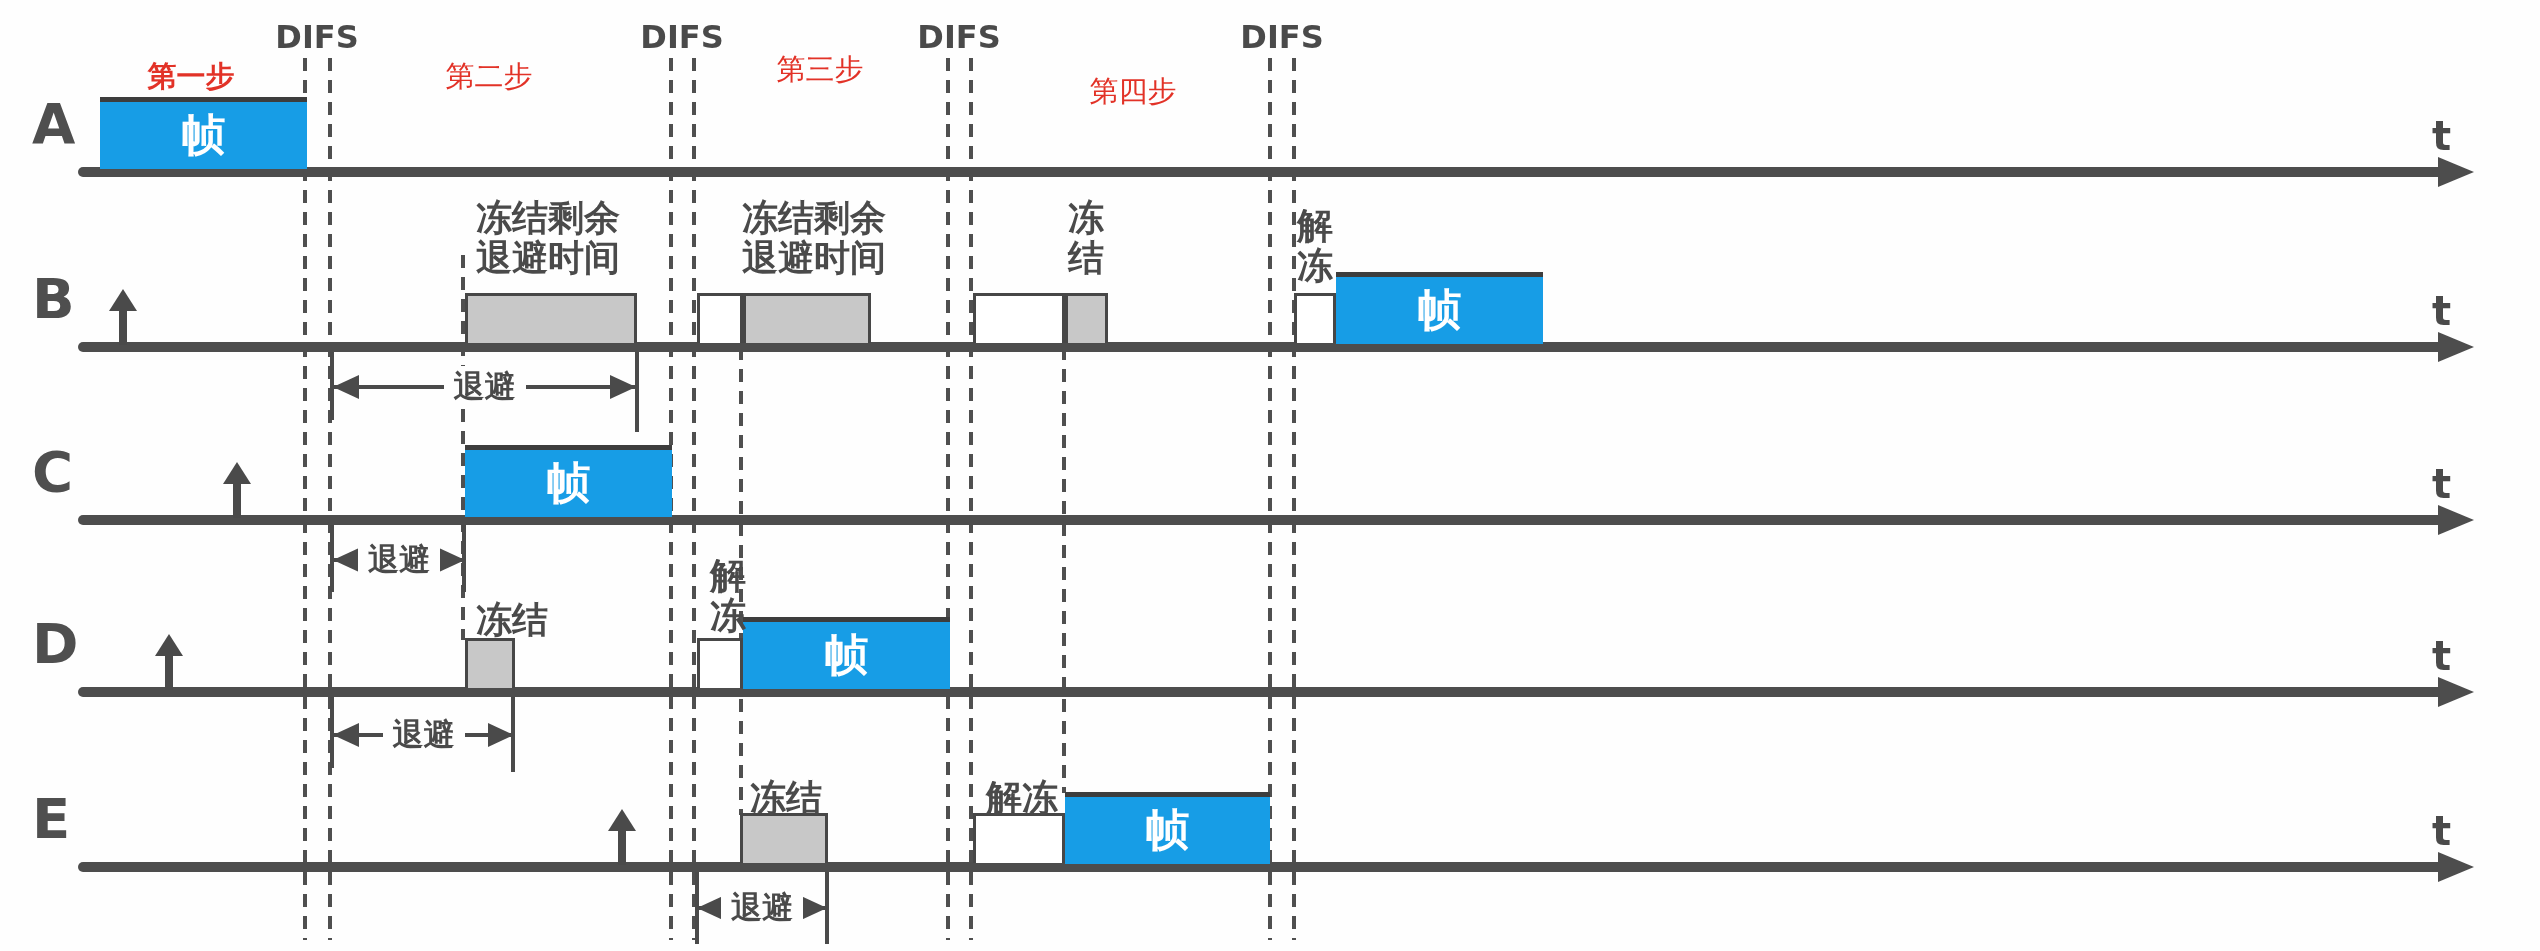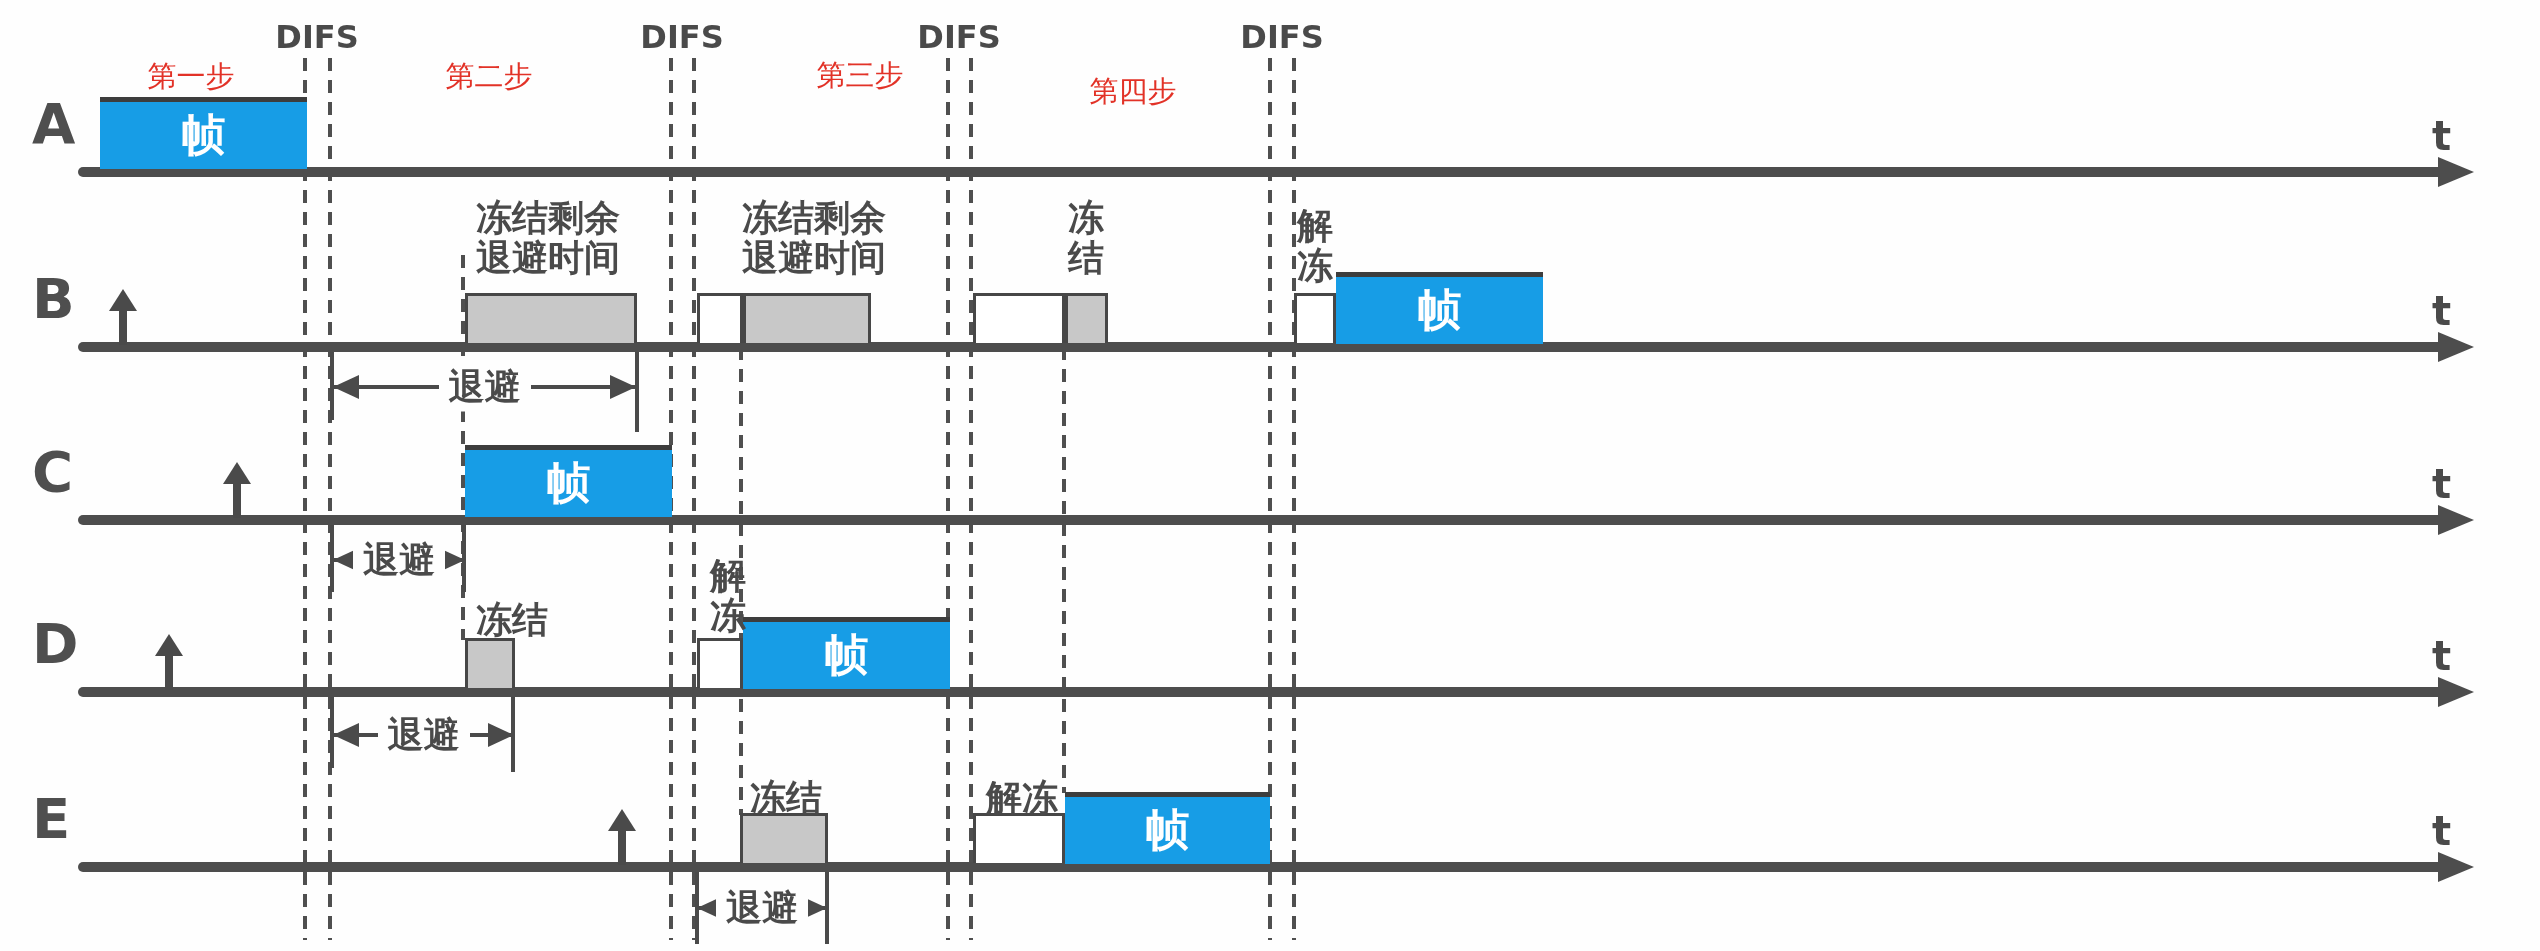--- a/index.html
+++ b/index.html
@@ -18,21 +18,21 @@
   .fbox.gray{background:#c8c8c8;}
   .fbox.white{background:#ffffff;}
   .difs-label{position:absolute;font-size:32px;font-weight:bold;color:#4a4a4a;transform:translateX(-50%);white-space:nowrap;line-height:34px;}
   .step-label{position:absolute;font-size:29px;color:#e23227;transform:translate(-50%,-50%);white-space:nowrap;}
   .anno{position:absolute;font-size:36px;font-weight:bold;color:#4a4a4a;text-align:center;line-height:40px;transform:translateX(-50%);white-space:pre-line;}
   .dim{position:absolute;height:44px;}
   .dim-line{position:absolute;left:0;right:0;top:50%;margin-top:-2px;height:4px;background:#4a4a4a;}
   .dim-head{position:absolute;top:50%;width:0;height:0;margin-top:-12px;border-top:12px solid rgba(0,0,0,0);border-bottom:12px solid rgba(0,0,0,0);}
   .dim-head.l{left:-1px;border-right:26px solid #4a4a4a;}
   .dim-head.r{right:-1px;border-left:26px solid #4a4a4a;}
-  .dim-label{position:absolute;left:50%;top:50%;transform:translate(-50%,-50%);background:#fefefe;padding:0 10px;font-size:36px;font-weight:bold;color:#4a4a4a;white-space:nowrap;}
+  .dim-label{position:absolute;left:50%;top:50%;transform:translate(-50%,-50%);background:#fefefe;padding:0 10px;font-size:31px;font-weight:bold;color:#4a4a4a;white-space:nowrap;}
   .up-arrow{position:absolute;width:28px;}
   .up-shaft{position:absolute;left:50%;margin-left:-4px;width:8px;top:16px;bottom:0;background:#4a4a4a;}
   .up-head{position:absolute;left:50%;margin-left:-14px;top:0;width:0;height:0;border-bottom:22px solid #4a4a4a;border-left:14px solid rgba(0,0,0,0);border-right:14px solid rgba(0,0,0,0);}
 </style>
 </head>
 <body>
 
 <div class="canvas" id="canvas">
     <div class="dash-v" style="left: 303px; top: 58px; height: 882px;"></div>
     <div class="dash-v" style="left: 328px; top: 58px; height: 882px;"></div>
@@ -42,23 +42,23 @@
     <div class="difs-label" style="left: 682px; top: 20px;">DIFS</div>
     <div class="dash-v" style="left: 946px; top: 58px; height: 882px;"></div>
     <div class="dash-v" style="left: 969px; top: 58px; height: 882px;"></div>
     <div class="difs-label" style="left: 959px; top: 20px;">DIFS</div>
     <div class="dash-v" style="left: 1268px; top: 58px; height: 882px;"></div>
     <div class="dash-v" style="left: 1292px; top: 58px; height: 882px;"></div>
     <div class="difs-label" style="left: 1282px; top: 20px;">DIFS</div>
     <div class="dash-v" style="left: 461px; top: 255px; height: 385px;"></div>
     <div class="dash-v" style="left: 739px; top: 347px; height: 468px;"></div>
     <div class="dash-v" style="left: 1062px; top: 347px; height: 446px;"></div>
-    <div class="step-label" style="left: 191px; top: 77px;">第一步</div>
+    <div class="step-label" style="left: 191px; top: 77px; font-weight: bold;">第一步</div>
     <div class="step-label" style="left: 489px; top: 77px;">第二步</div>
-    <div class="step-label" style="left: 820px; top: 76px; margin-left: 40px;">第三步</div>
+    <div class="step-label" style="left: 820px; top: 70px;">第三步</div>
     <div class="step-label" style="left: 1133px; top: 92px; font-family: Liberation Serif, serif;">第四步</div>
     <div class="timeline" style="left: 78px; top: 167px; width: 2360px;"></div>
     <div class="tl-head" style="left: 2438px; top: 157px;"></div>
     <div class="row-label" style="left: 32px; top: 96px;">A</div>
     <div class="t-label" style="left: 2432px; top: 116px;">t</div>
     <div class="timeline" style="left: 78px; top: 342px; width: 2360px;"></div>
     <div class="tl-head" style="left: 2438px; top: 332px;"></div>
     <div class="row-label" style="left: 32px; top: 271px;">B</div>
     <div class="t-label" style="left: 2432px; top: 291px;">t</div>
     <div class="up-arrow" style="left: 109px; top: 289px; height: 56px;">

